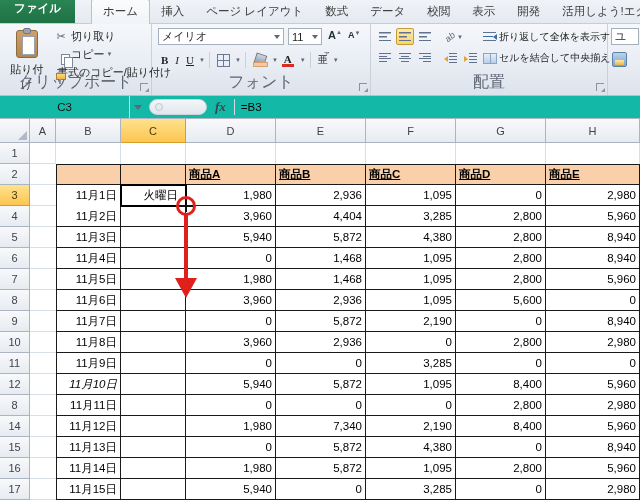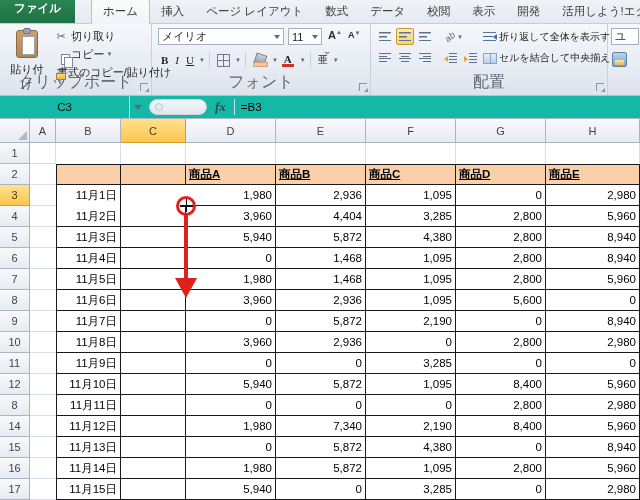--- a/index.html
+++ b/index.html
@@ -353,20 +353,21 @@
       <div class="cell t bt peach bl" style="left: 56px; top: 45px; width: 65px; height: 21px;"></div>
       <div class="cell t bt peach" style="left: 121px; top: 45px; width: 65px; height: 21px;"></div>
       <div class="cell t bt peach lbl" style="left: 186px; top: 45px; width: 90px; height: 21px;">商品A</div>
       <div class="cell t bt peach lbl" style="left: 276px; top: 45px; width: 90px; height: 21px;">商品B</div>
       <div class="cell t bt peach lbl" style="left: 366px; top: 45px; width: 90px; height: 21px;">商品C</div>
       <div class="cell t bt peach lbl" style="left: 456px; top: 45px; width: 90px; height: 21px;">商品D</div>
       <div class="cell t bt peach lbl" style="left: 546px; top: 45px; width: 94px; height: 21px;">商品E</div>
       <div class="hcell selhead" style="left: 0px; top: 66px; width: 30px; height: 21px;">3</div>
       <div class="cell nr" style="left: 30px; top: 66px; width: 26px; height: 21px;"></div>
       <div class="cell t bl num" style="left: 56px; top: 66px; width: 65px; height: 22px;">11月1日</div>
+      <div class="cell t num day sel" style="left: 121px; top: 66px; width: 65px; height: 21px;">火曜日</div>
       <div class="cell t num" style="left: 186px; top: 66px; width: 90px; height: 21px;">1,980</div>
       <div class="cell t num" style="left: 276px; top: 66px; width: 90px; height: 21px;">2,936</div>
       <div class="cell t num" style="left: 366px; top: 66px; width: 90px; height: 21px;">1,095</div>
       <div class="cell t num" style="left: 456px; top: 66px; width: 90px; height: 21px;">0</div>
       <div class="cell t num" style="left: 546px; top: 66px; width: 94px; height: 21px;">2,980</div>
       <div class="hcell" style="left: 0px; top: 87px; width: 30px; height: 21px;">4</div>
       <div class="cell nr" style="left: 30px; top: 87px; width: 26px; height: 21px;"></div>
       <div class="cell t bl num" style="left: 56px; top: 87px; width: 65px; height: 21px;">11月2日</div>
       <div class="cell t" style="left: 121px; top: 87px; width: 65px; height: 21px;"></div>
       <div class="cell t num" style="left: 186px; top: 87px; width: 90px; height: 21px;">3,960</div>
@@ -432,21 +433,21 @@
       <div class="cell nr" style="left: 30px; top: 234px; width: 26px; height: 21px;"></div>
       <div class="cell t bl num" style="left: 56px; top: 234px; width: 65px; height: 21px;">11月9日</div>
       <div class="cell t" style="left: 121px; top: 234px; width: 65px; height: 21px;"></div>
       <div class="cell t num" style="left: 186px; top: 234px; width: 90px; height: 21px;">0</div>
       <div class="cell t num" style="left: 276px; top: 234px; width: 90px; height: 21px;">0</div>
       <div class="cell t num" style="left: 366px; top: 234px; width: 90px; height: 21px;">3,285</div>
       <div class="cell t num" style="left: 456px; top: 234px; width: 90px; height: 21px;">0</div>
       <div class="cell t num" style="left: 546px; top: 234px; width: 94px; height: 21px;">0</div>
       <div class="hcell" style="left: 0px; top: 255px; width: 30px; height: 21px;">12</div>
       <div class="cell nr" style="left: 30px; top: 255px; width: 26px; height: 21px;"></div>
-      <div class="cell t bl num" style="left: 56px; top: 255px; width: 65px; height: 21px;">11月10日</div>
+      <div class="cell t bl num" style="left: 56px; top: 255px; width: 65px; height: 21px; font-style: italic;">11月10日</div>
       <div class="cell t" style="left: 121px; top: 255px; width: 65px; height: 21px;"></div>
       <div class="cell t num" style="left: 186px; top: 255px; width: 90px; height: 21px;">5,940</div>
       <div class="cell t num" style="left: 276px; top: 255px; width: 90px; height: 21px;">5,872</div>
       <div class="cell t num" style="left: 366px; top: 255px; width: 90px; height: 21px;">1,095</div>
       <div class="cell t num" style="left: 456px; top: 255px; width: 90px; height: 21px;">8,400</div>
       <div class="cell t num" style="left: 546px; top: 255px; width: 94px; height: 21px;">5,960</div>
       <div class="hcell" style="left: 0px; top: 276px; width: 30px; height: 21px;">8</div>
       <div class="cell nr" style="left: 30px; top: 276px; width: 26px; height: 21px;"></div>
       <div class="cell t bl num" style="left: 56px; top: 276px; width: 65px; height: 21px;">11月11日</div>
       <div class="cell t" style="left: 121px; top: 276px; width: 65px; height: 21px;"></div>

